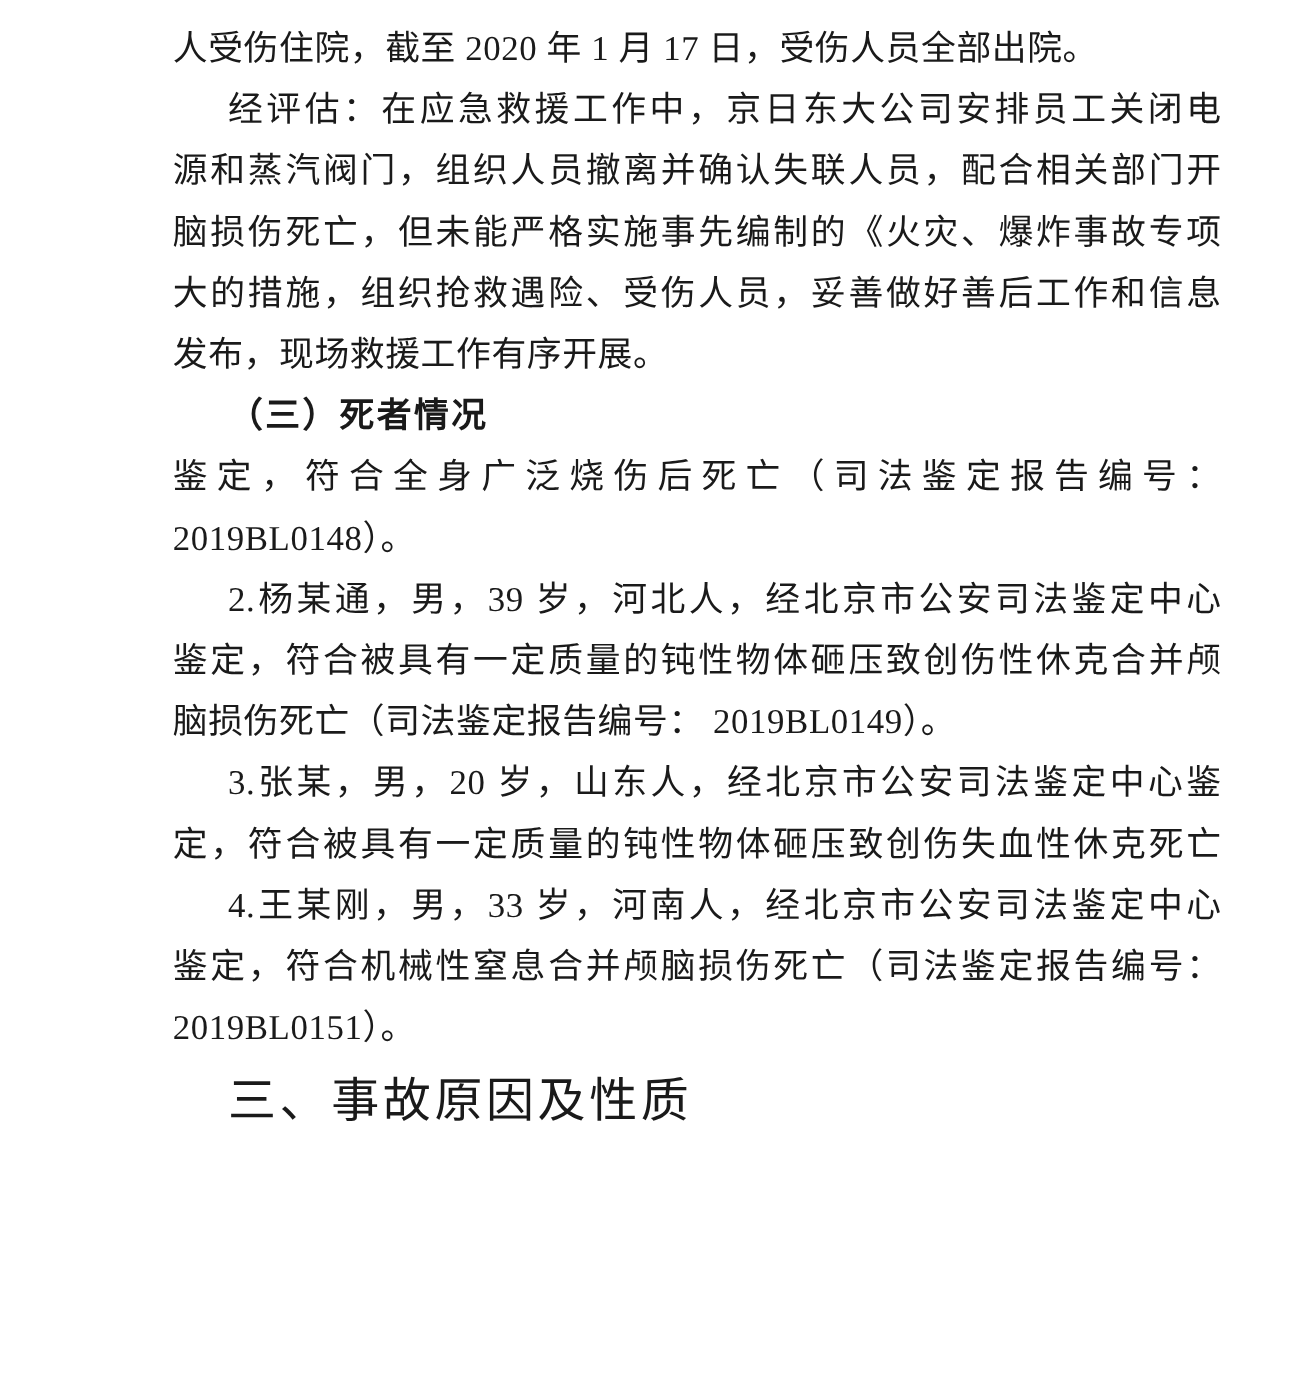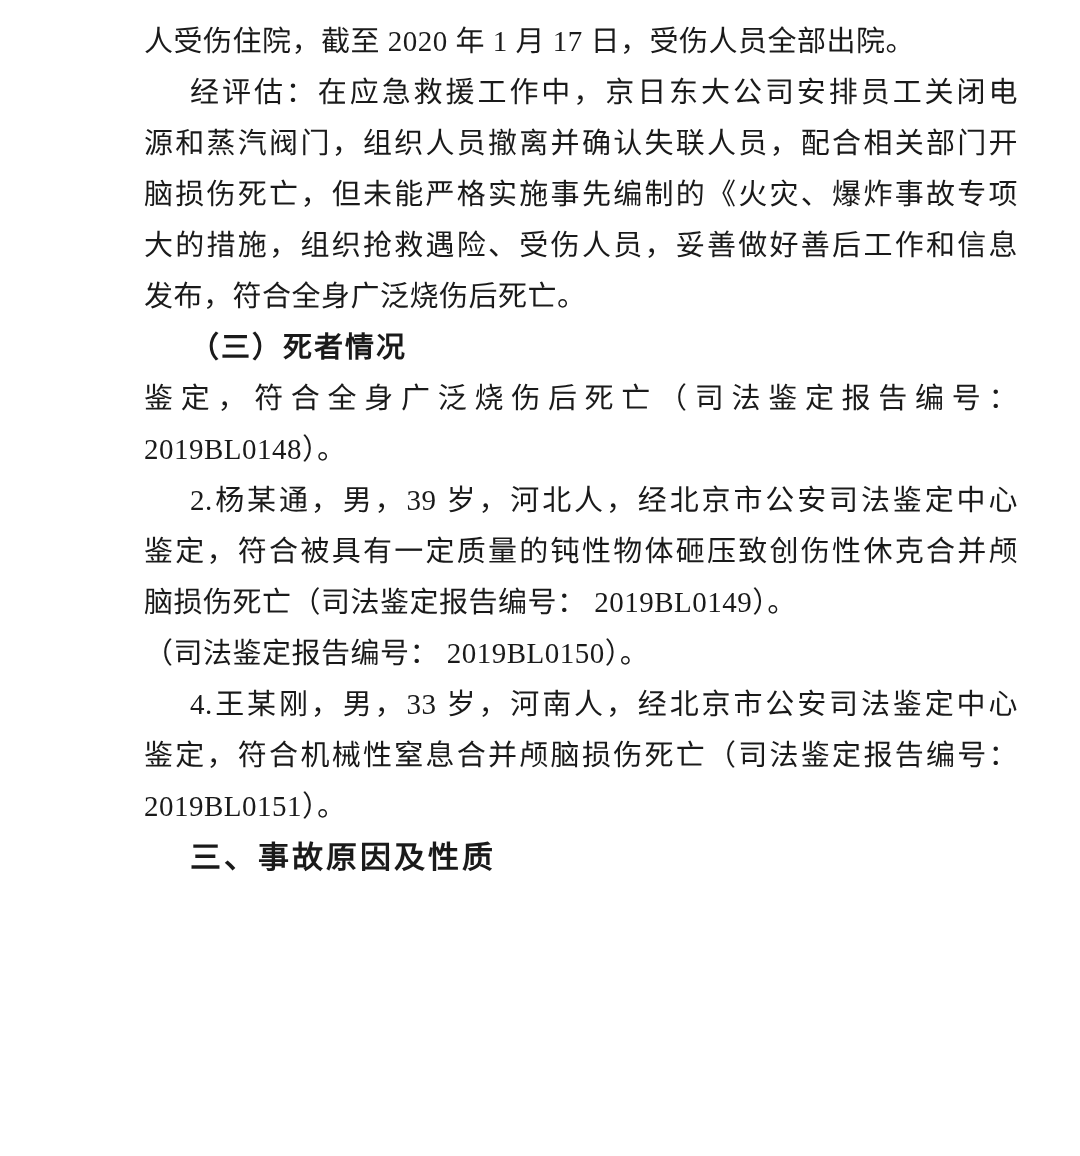--- a/index.html
+++ b/index.html
@@ -43,49 +43,51 @@
   
   .h-kai {
     font-weight: 700;
     text-align: right;
     text-align-last: left;
     letter-spacing: 2px;
   }
   
   .h-hei {
     font-family: "Liberation Sans", "DejaVu Sans", sans-serif;
-    font-weight: 700;
-    font-size: 31px;
+    font-weight: 400;
+    font-size: 40px;
     text-align: left;
     text-align-last: left;
     letter-spacing: 3px;
+    margin-top: 10px;
   }
 </style>
 </head>
 <body>
 
 <div class="page">
 
   <div class="line pe">人受伤住院，截至 2020 年 1 月 17 日，受伤人员全部出院。</div>
   <div class="line ind">经评估：在应急救援工作中，京日东大公司安排员工关闭电</div>
   <div class="line">源和蒸汽阀门，组织人员撤离并确认失联人员，配合相关部门开</div>
   <div class="line">脑损伤死亡，但未能严格实施事先编制的《火灾、爆炸事故专项</div>
   <div class="line">大的措施，组织抢救遇险、受伤人员，妥善做好善后工作和信息</div>
-  <div class="line pe">发布，符合全身广泛烧伤后死亡。</div>
+  <div class="line pe">发布，现场救援工作有序开展。</div>
 
   <div class="line h-kai ind">（三）死者情况</div>
 
   <div class="line">鉴定，符合全身广泛烧伤后死亡（司法鉴定报告编号：</div>
   <div class="line pe">2019BL0148）。</div>
 
   <div class="line ind">2.杨某通，男，39 岁，河北人，经北京市公安司法鉴定中心</div>
   <div class="line">鉴定，符合被具有一定质量的钝性物体砸压致创伤性休克合并颅</div>
   <div class="line pe">脑损伤死亡（司法鉴定报告编号： 2019BL0149）。</div>
 
-  <div class="line pe">（司法鉴定报告编号： 2019BL0150）。</div>
+  <div class="line ind">3.张某，男，20 岁，山东人，经北京市公安司法鉴定中心鉴</div>
+  <div class="line">定，符合被具有一定质量的钝性物体砸压致创伤失血性休克死亡</div>
 
   <div class="line ind">4.王某刚，男，33 岁，河南人，经北京市公安司法鉴定中心</div>
   <div class="line">鉴定，符合机械性窒息合并颅脑损伤死亡（司法鉴定报告编号：</div>
   <div class="line pe">2019BL0151）。</div>
 
   <div class="line h-hei ind">三、事故原因及性质</div>
 
 </div>
 
 </body></html>

